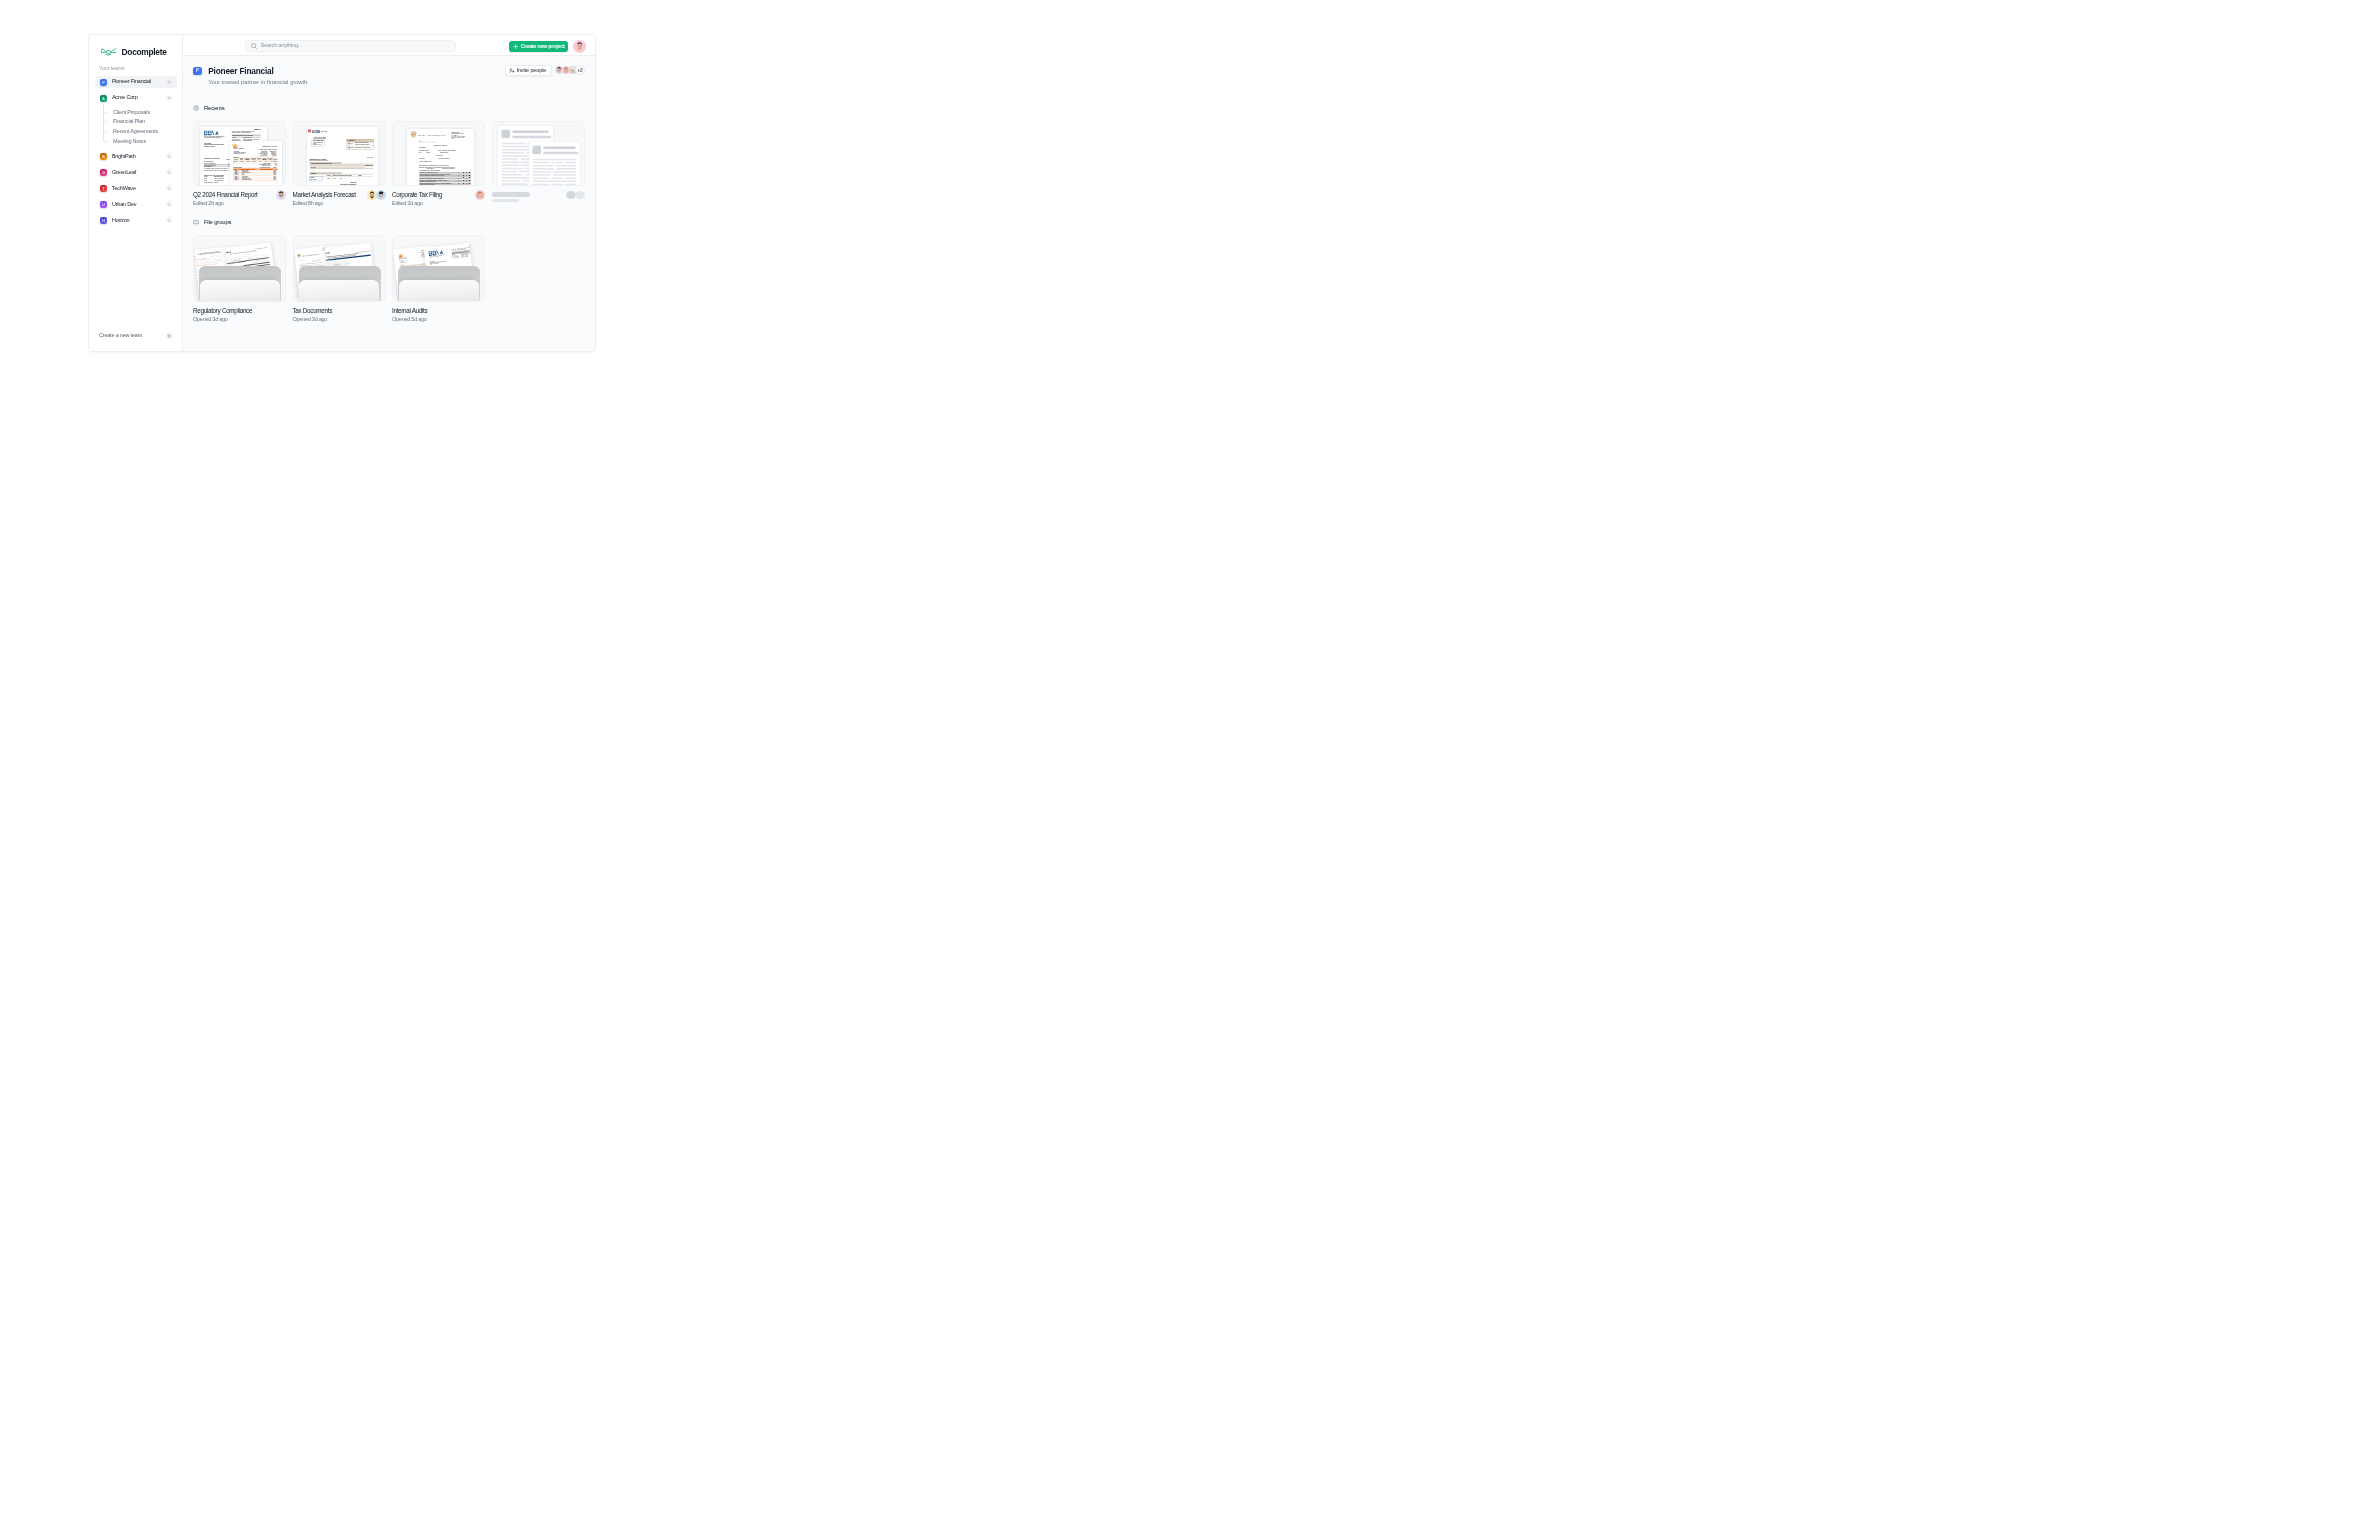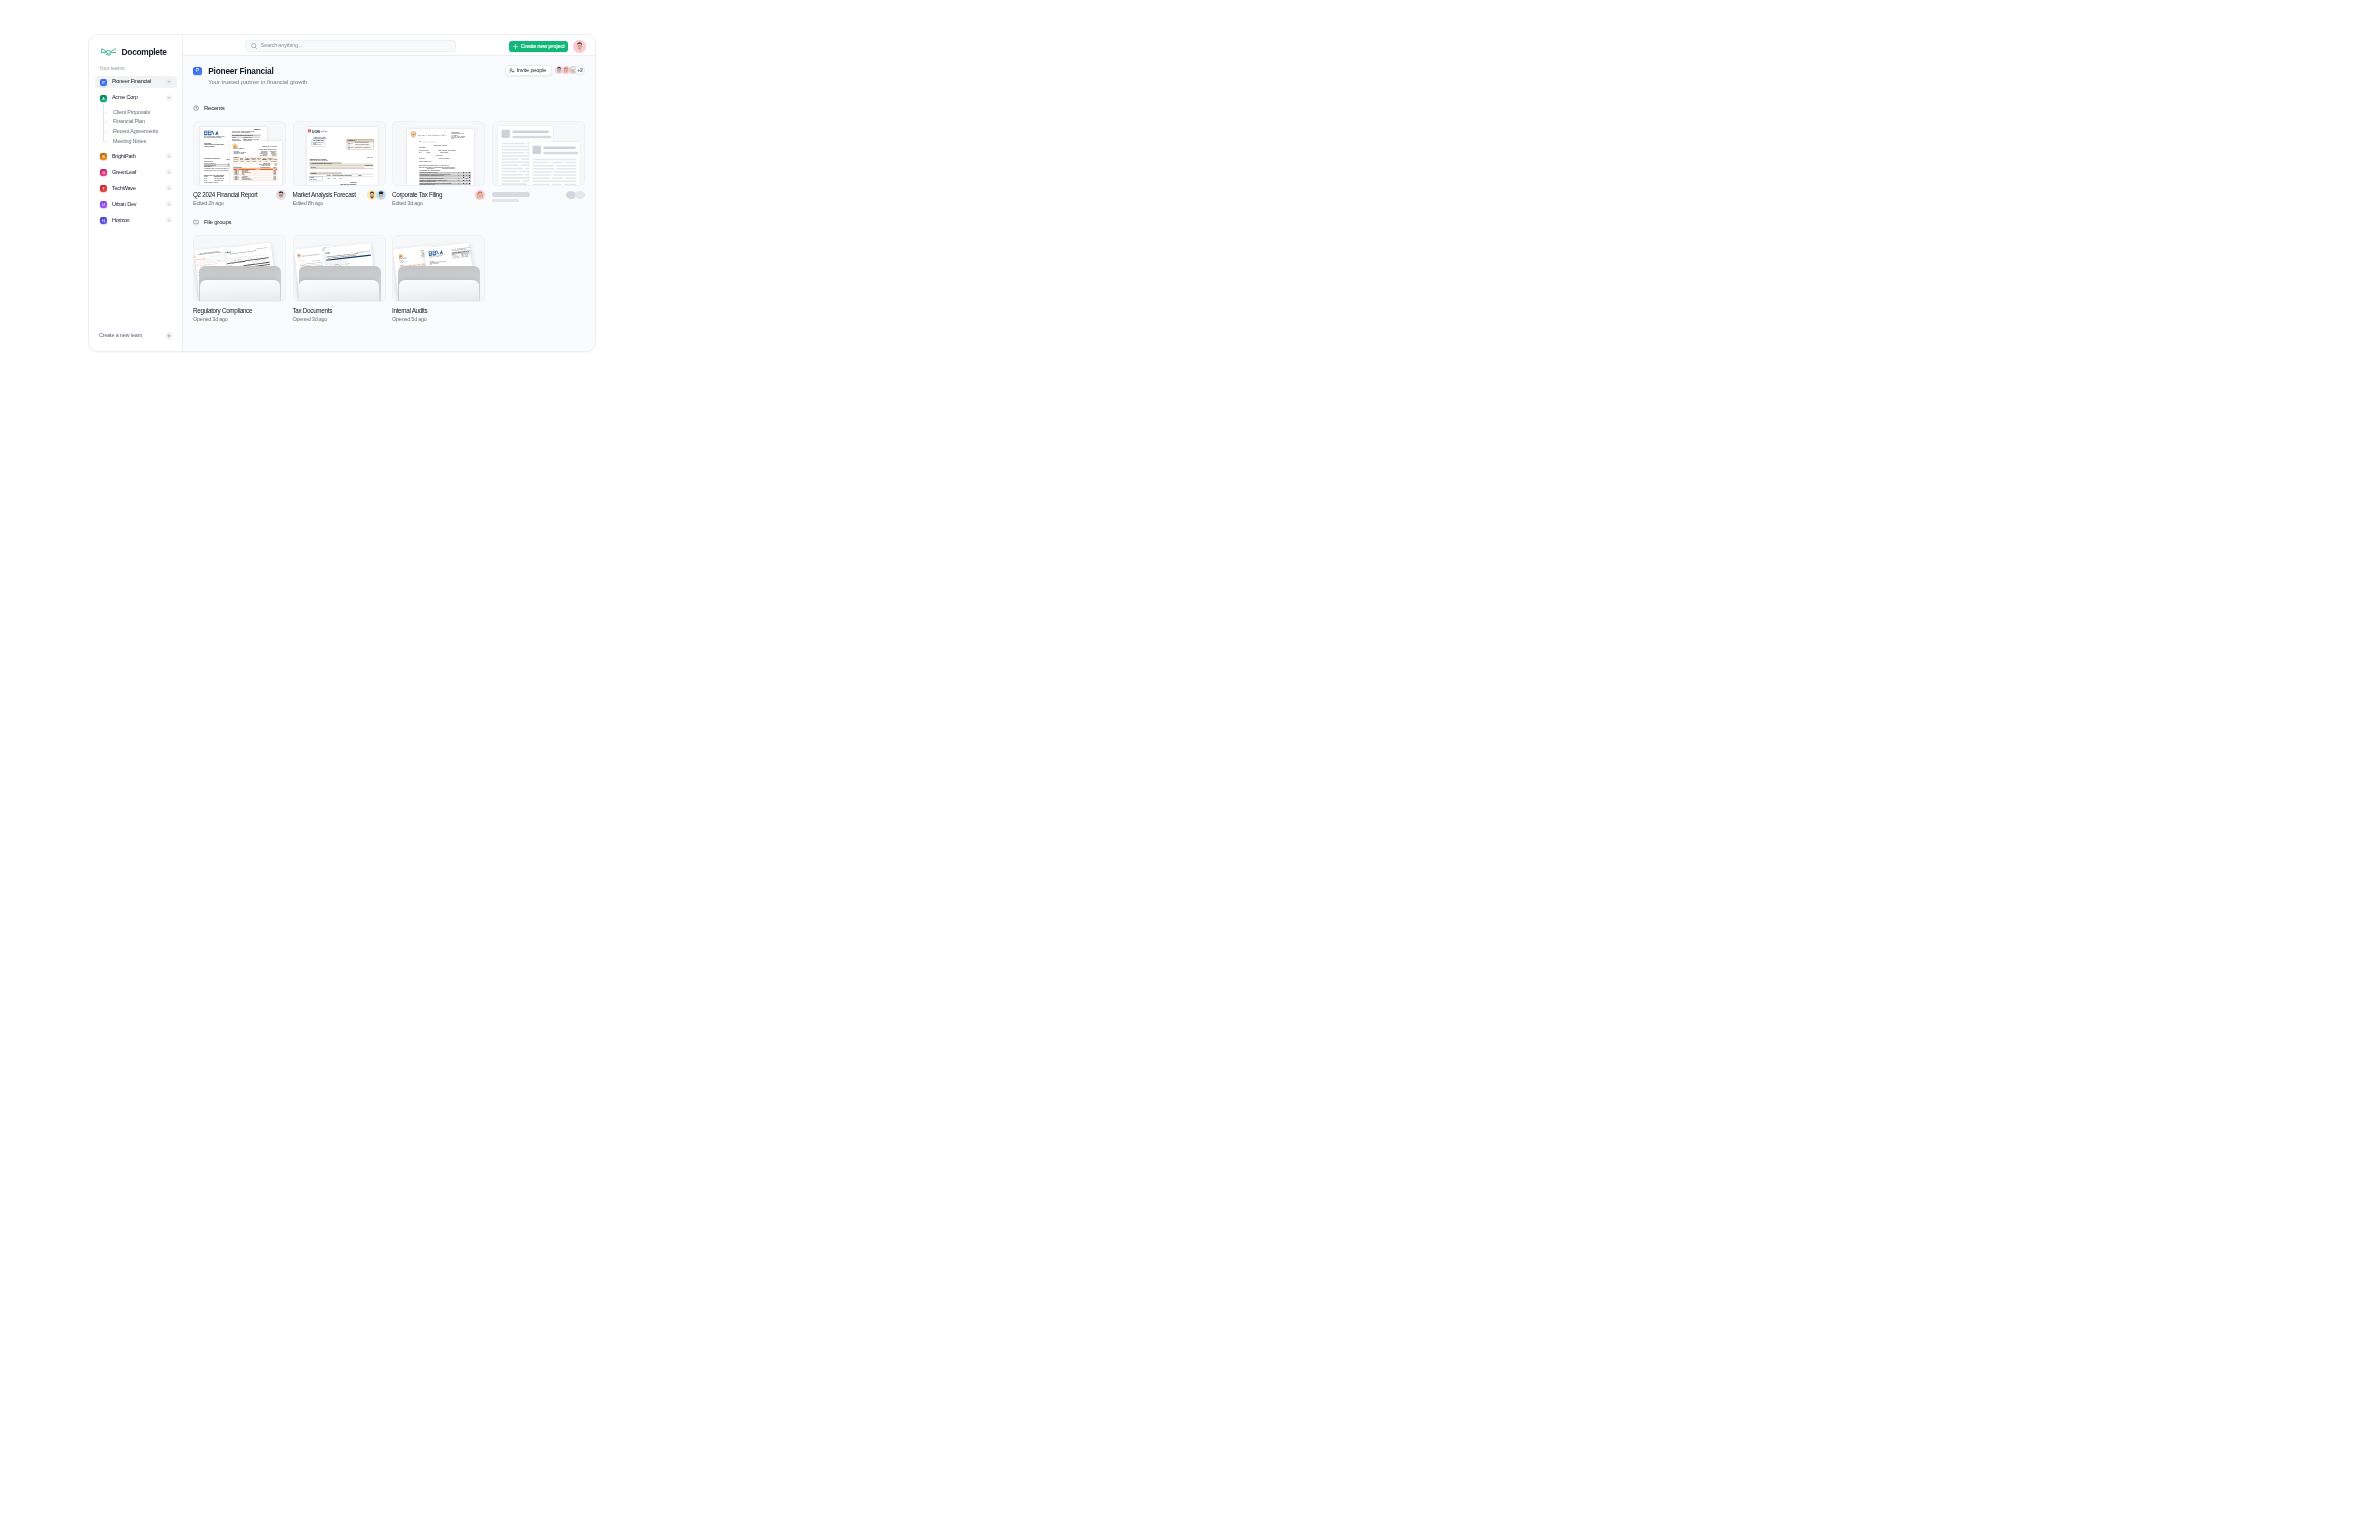--- a/index.html
+++ b/index.html
@@ -8,21 +8,21 @@
     background:#ffffff;
     font-family:"Liberation Sans", sans-serif;
     -webkit-font-smoothing:antialiased;
     color:#111827;
   }
   .app {
     position:absolute; left:88px; top:34px;
     width:508px; height:318px;
     background:#ffffff;
     border:0.5px solid #eceef0;
-    border-radius:10px;
+    border-radius:4px;
     overflow:hidden;
     display:flex;
     box-shadow:0 0.5px 1px rgba(16,24,40,0.03);
   }
 
   
   .sidebar { width:94px; flex:0 0 94px; background:#fff; border-right:0.5px solid #eceef0; display:flex; flex-direction:column; position:relative; }
   .brand { display:flex; align-items:center; gap:5px; position:absolute; left:10.6px; top:13px; height:7.7px; }
   .brand-mark { width:17px; height:7.8px; flex:0 0 17px; margin-top:0.2px;}
   .brand-name { font-size:8.4px; font-weight:700; letter-spacing:-0.3px; color:#131a26; line-height:1; }

